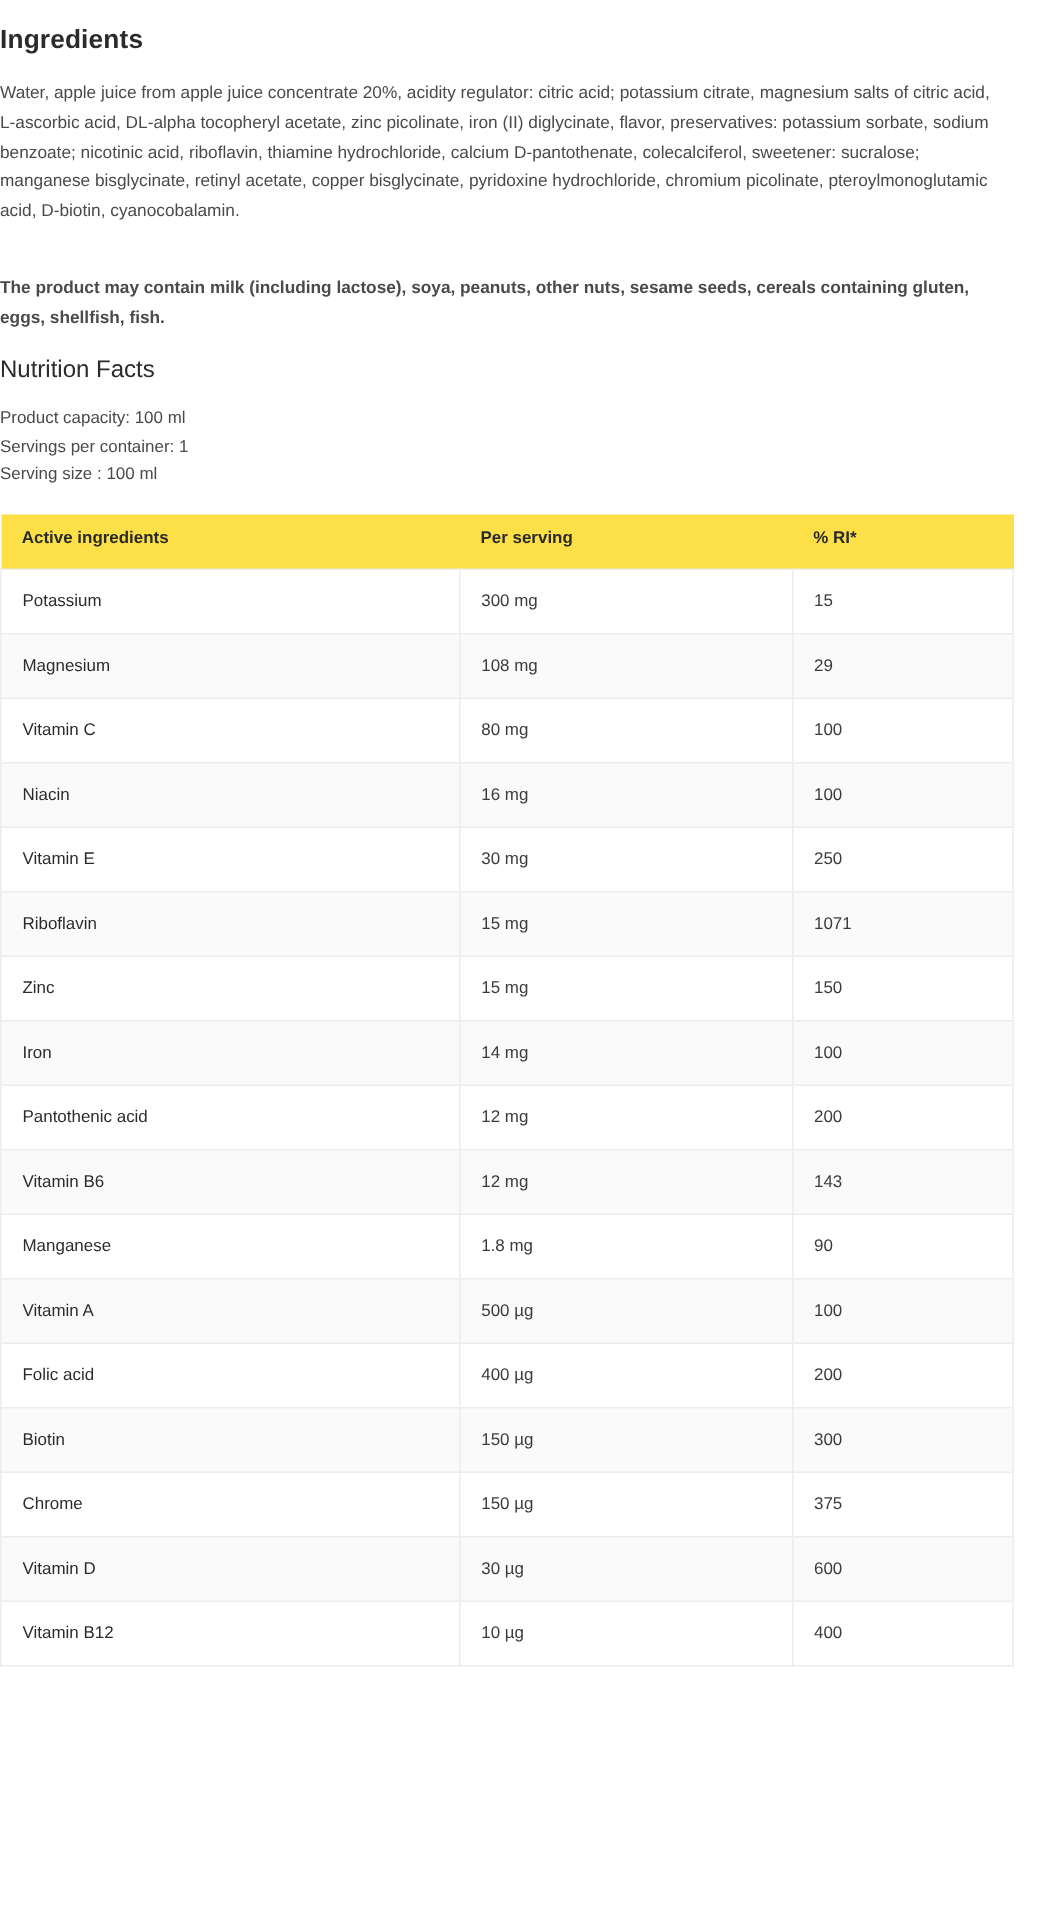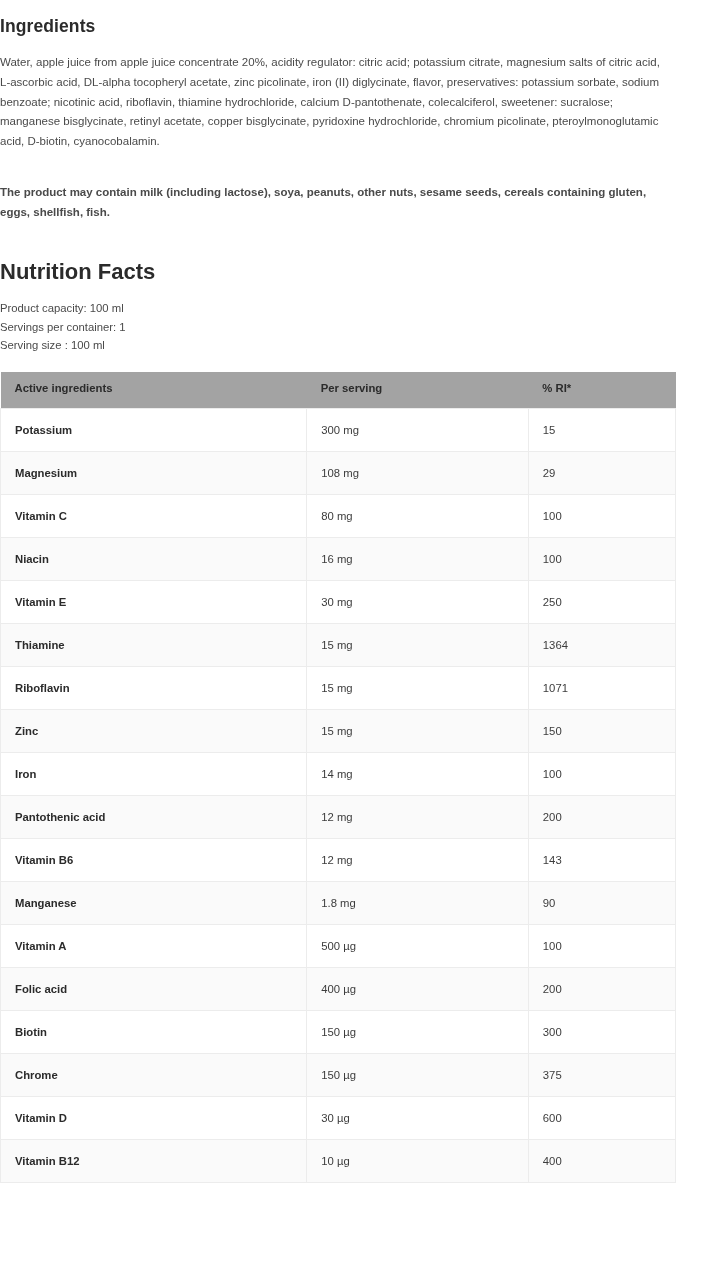--- a/index.html
+++ b/index.html
@@ -32,55 +32,55 @@
     color: #4a4a4a;
     margin: 0 0 14px 0;
     max-width: 672px;
   }
   .ingredients-body.second {
     margin-top: 31px;
     margin-bottom: 8px;
     font-weight: bold;
   }
   h2.nutrition-title {
-    font-size: 22px;
-    font-weight: bold;
-    color: #2b2b2b;
-    margin: 37px 0 14px 0;
+    font-size: 16px;
+    font-weight: normal;
+    color: #2b2b2b;
+    margin: 16px 0 14px 0;
   }
   .meta-line {
     font-size: 11.3px;
     line-height: 1.62;
     color: #4a4a4a;
   }
   table.nutrition {
     width: 676px;
     border-collapse: collapse;
     margin-top: 18px;
     font-size: 11.3px;
   }
   table.nutrition th {
     text-align: left;
     font-weight: bold;
     font-size: 11.3px;
     color: #2b2b2b;
     padding: 10px 14px 14px 14px;
     border: none;
-    background: #a3a3a3;
+    background: #fde047;
   }
   table.nutrition td {
     padding: 15px 14px;
     border: 1px solid #ececec;
     color: #3c3c3c;
     font-size: 11.3px;
     vertical-align: middle;
   }
   table.nutrition td.name {
     width: 318px;
-    font-weight: bold;
+    font-weight: normal;
     color: #2b2b2b;
   }
   table.nutrition td.amount {
     width: 222px;
   }
   table.nutrition td.ri {
     width: 136px;
   }
   table.nutrition th.col-name { width: 318px; }
   table.nutrition th.col-amount { width: 222px; }
@@ -143,25 +143,20 @@
           <td class="name">Niacin</td>
           <td class="amount">16 mg</td>
           <td class="ri">100</td>
         </tr>
         <tr>
           <td class="name">Vitamin E</td>
           <td class="amount">30 mg</td>
           <td class="ri">250</td>
         </tr>
         <tr>
-          <td class="name">Thiamine</td>
-          <td class="amount">15 mg</td>
-          <td class="ri">1364</td>
-        </tr>
-        <tr>
           <td class="name">Riboflavin</td>
           <td class="amount">15 mg</td>
           <td class="ri">1071</td>
         </tr>
         <tr>
           <td class="name">Zinc</td>
           <td class="amount">15 mg</td>
           <td class="ri">150</td>
         </tr>
         <tr>

